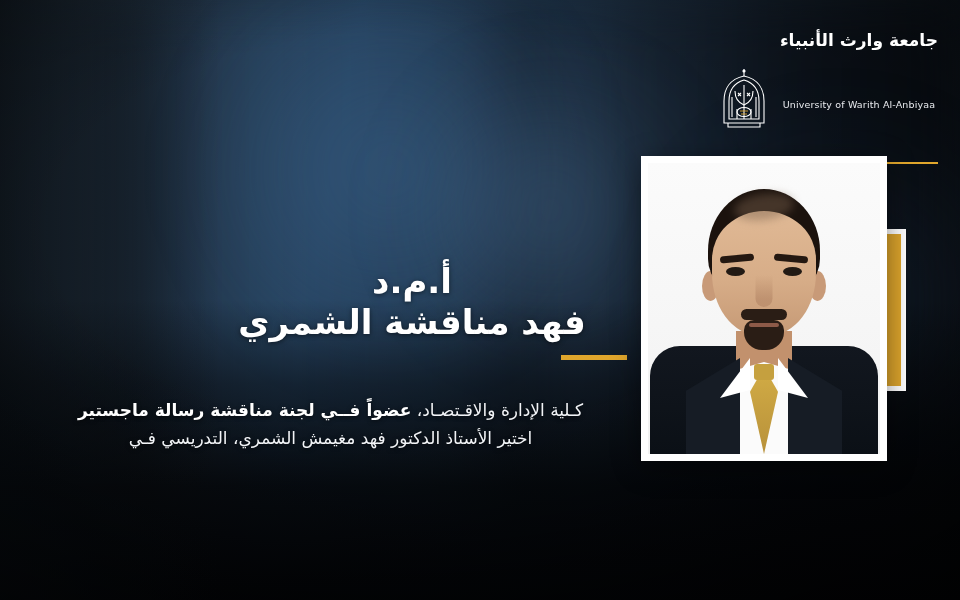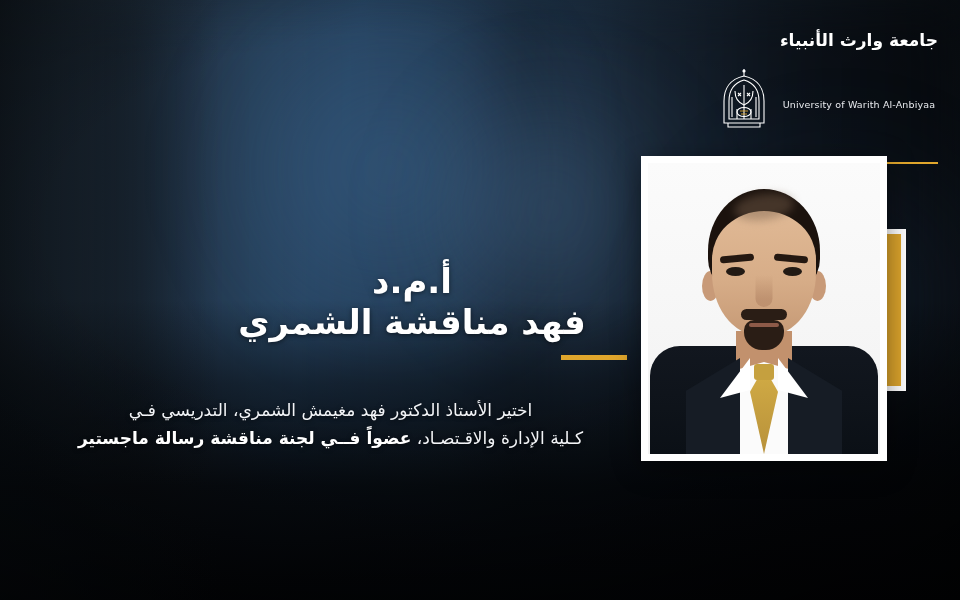--- a/index.html
+++ b/index.html
@@ -366,22 +366,22 @@
     </svg>
   </div>
 
   <div class="name-block">
     <div class="name-title">أ.م.د</div>
     <div class="name-full">فهد مناقشة الشمري</div>
     <div class="name-rule"></div>
   </div>
 
   <div class="body-block">
+    <div class="body-line"><span>كـلية الإدارة والاقـتصـاد، </span><span class="em">عضواً فــي لجنة مناقشة رسالة ماجستير</span></div>
     <div class="body-line">اختير الأستاذ الدكتور فهد مغيمش الشمري، التدريسي فـي</div>
-    <div class="body-line"><span>كـلية الإدارة والاقـتصـاد، </span><span class="em">عضواً فــي لجنة مناقشة رسالة ماجستير</span></div>
   </div>
 
   <div class="gold-bar"></div>
   <div class="photo-frame">
     <div class="photo-inner">
       <div class="p-bg"></div>
       <div class="p-jacket"></div>
       <div class="p-neck"></div>
       <div class="p-ear-l"></div>
       <div class="p-ear-r"></div>

